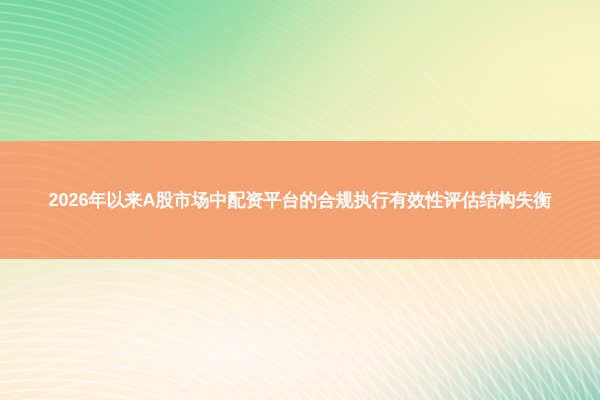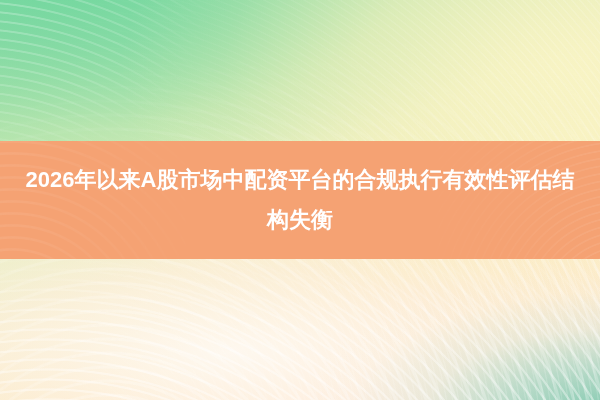--- a/index.html
+++ b/index.html
@@ -217,21 +217,21 @@
     pointer-events: none;
   }
 
   .title-text {
     position: relative;
     z-index: 3;
     width: 560px;
     margin: 6px;
     text-align: center;
     color: #ffffff;
-    font-size: 22px;
+    font-size: 18px;
     font-weight: bold;
     line-height: 40px;
     letter-spacing: 0px;
     font-family: "Liberation Sans", "DejaVu Sans", sans-serif;
   }
 </style>
 </head>
 <body>
 
 <div id="banner">

